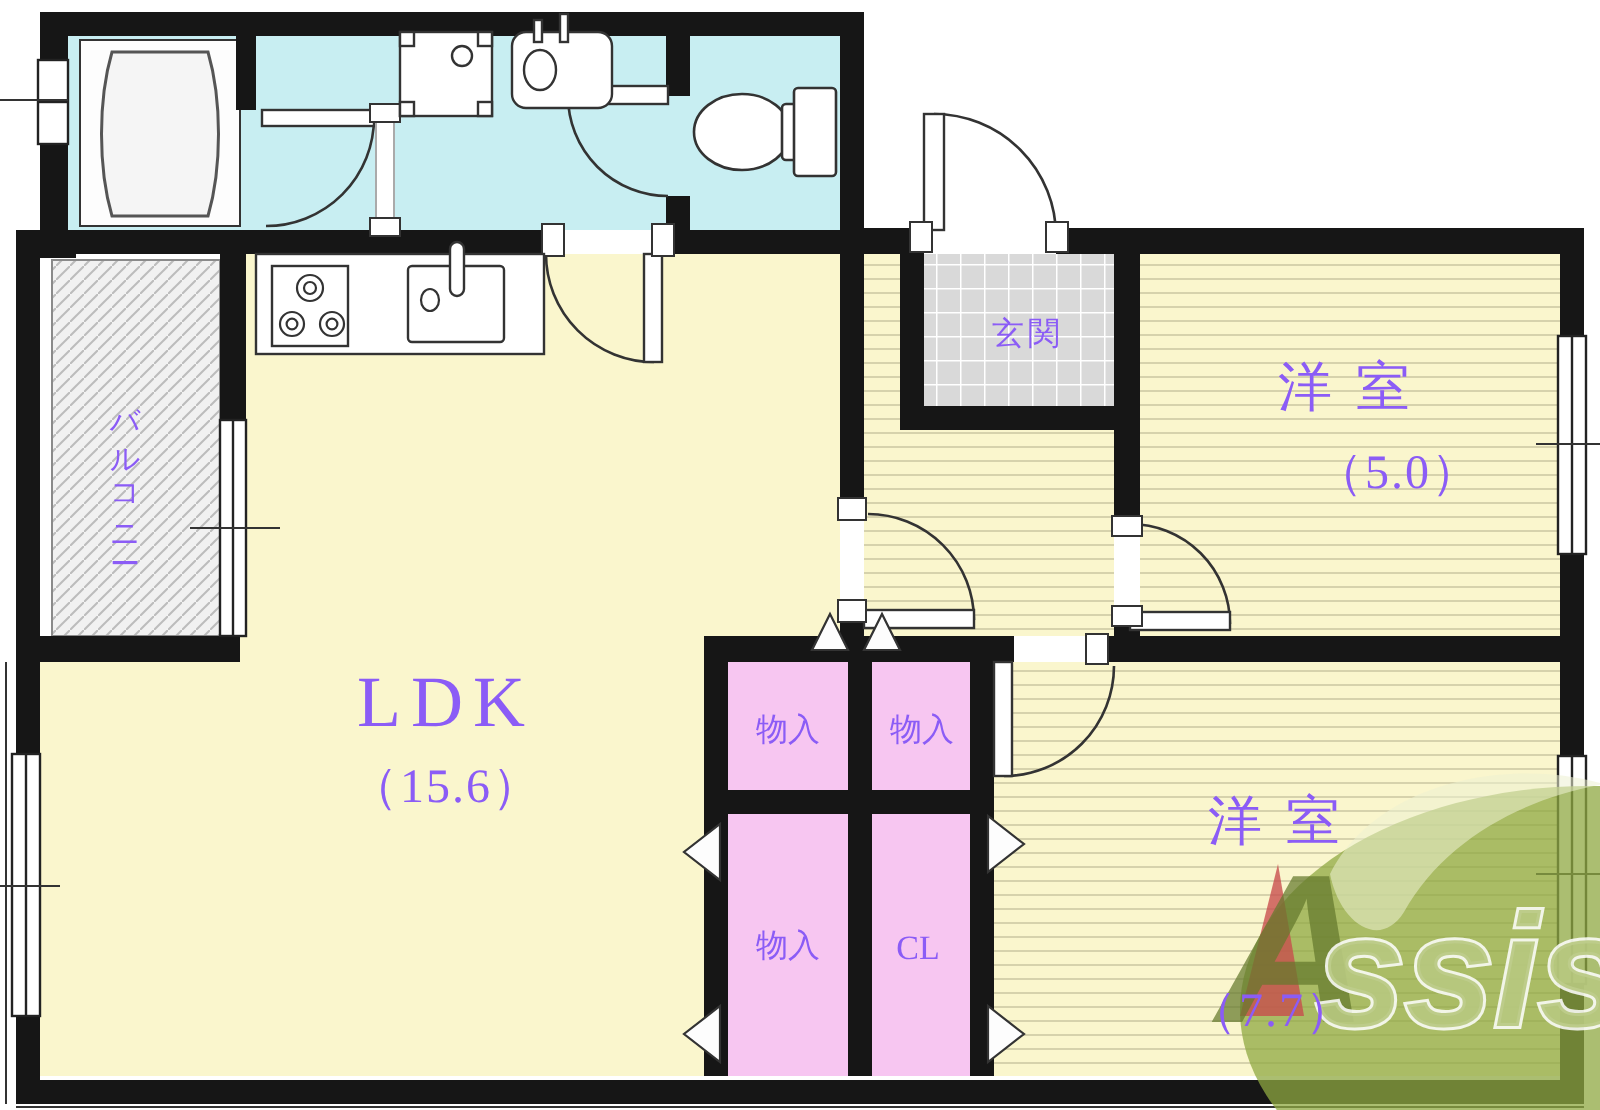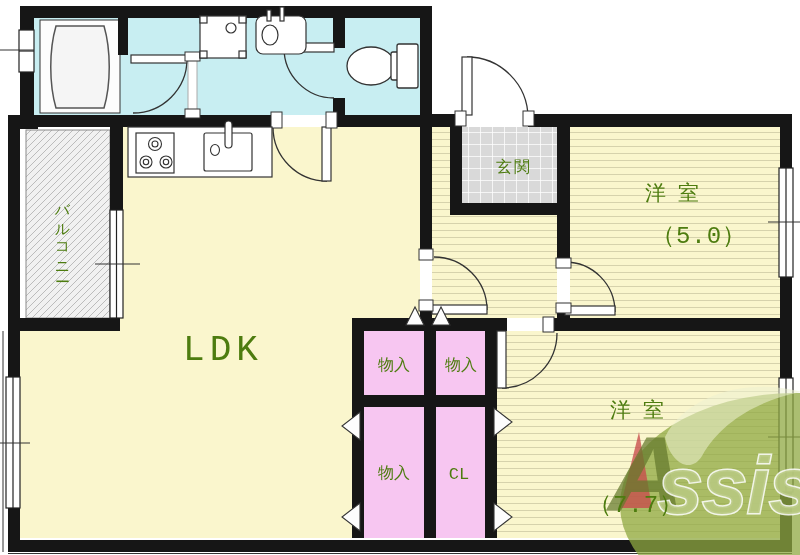--- a/index.html
+++ b/index.html
@@ -1,23 +1,23 @@
 <!DOCTYPE html>
 <html><head>
 <meta charset="utf-8">
 <style>
   html,body{margin:0;padding:0;background:#fff;}
   .plan{position:relative;width:800px;height:555px;background:#fff;overflow:hidden;
         font-family:"Liberation Sans","DejaVu Sans",sans-serif;}
   .plan svg{position:absolute;left:0;top:0;}
-  .lbl{position:absolute;transform:translate(-50%,-50%);color:#4d7c0f;white-space:nowrap;
-       font-family:Liberation Mono, monospace;line-height:1;}
+  .lbl{position:absolute;transform:translate(-50%,-50%);color:#8b5cf6;white-space:nowrap;
+       font-family:Liberation Serif, serif;line-height:1;}
   .lbl.ldk{font-size:36px;letter-spacing:5px;font-weight:500;}
   .lbl.size{font-size:24px;letter-spacing:1px;}
-  .lbl.room{font-size:21px;letter-spacing:12px;font-weight:500;}
+  .lbl.room{font-size:27px;letter-spacing:12px;font-weight:500;}
   .lbl.genkan{font-size:16px;letter-spacing:2px;font-weight:500;}
   .lbl.small{font-size:16px;font-weight:500;}
   .lbl.cl{font-size:17px;}
   .lbl.vert{writing-mode:vertical-rl;letter-spacing:3px;font-size:15px;font-weight:500;}
 </style>
 </head>
 <body>
 
 <div class="plan">
 <svg width="800" height="555" viewBox="0 0 800 555">
@@ -197,20 +197,21 @@
   <g>
     <ellipse cx="795" cy="505" rx="175" ry="112" fill="rgba(143,168,66,0.75)"></ellipse>
     <path d="M 665,437 C 688,392 752,378 802,392 C 762,399 722,420 702,456 C 690,475 670,462 665,437 Z" fill="rgba(236,241,209,0.55)"></path>
     <polygon points="620,508 639,432 652,508" fill="rgba(200,75,75,0.78)"></polygon>
     <text x="608" y="511" font-size="106" font-style="italic" font-weight="bold" fill="rgba(100,120,45,0.72)" font-family="Liberation Sans, DejaVu Sans, sans-serif">A</text>
     <text x="658" y="513" font-size="80" font-style="italic" font-weight="bold" fill="rgba(183,200,128,0.9)" stroke="rgba(255,255,255,0.85)" stroke-width="3" paint-order="stroke" font-family="Liberation Sans, DejaVu Sans, sans-serif">ssist</text>
   </g>
 </svg>
 
 <div class="lbl ldk" style="left:223px;top:351px;">LDK</div>
+<div class="lbl size" style="left:223px;top:394px;">（15.6）</div>
 <div class="lbl room" style="left:678px;top:194px;">洋室</div>
 <div class="lbl size" style="left:699px;top:237px;">（5.0）</div>
 <div class="lbl room" style="left:643px;top:411px;">洋室</div>
 <div class="lbl size" style="left:636px;top:462px;margin-top:44px;">（7.7）</div>
 <div class="lbl genkan" style="left:514px;top:168px;">玄関</div>
 <div class="lbl vert" style="left:61px;top:235px;">バルコニー</div>
 <div class="lbl small" style="left:394px;top:366px;">物入</div>
 <div class="lbl small" style="left:461px;top:366px;">物入</div>
 <div class="lbl small" style="left:394px;top:474px;">物入</div>
 <div class="lbl cl" style="left:459px;top:474px;">CL</div>

